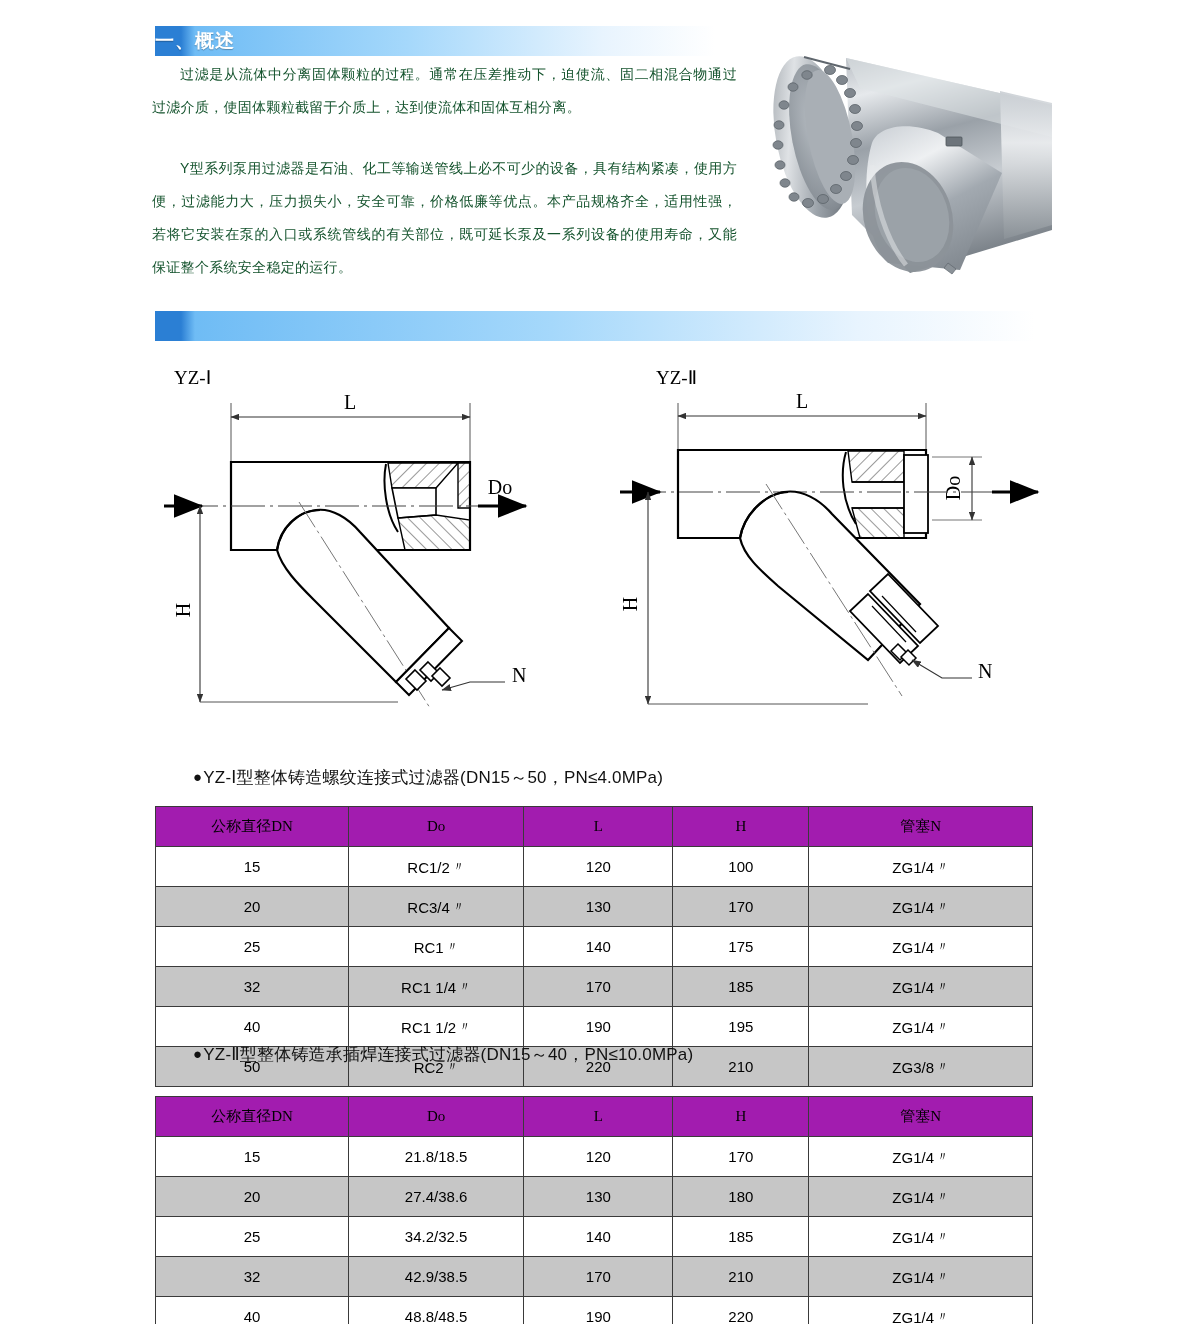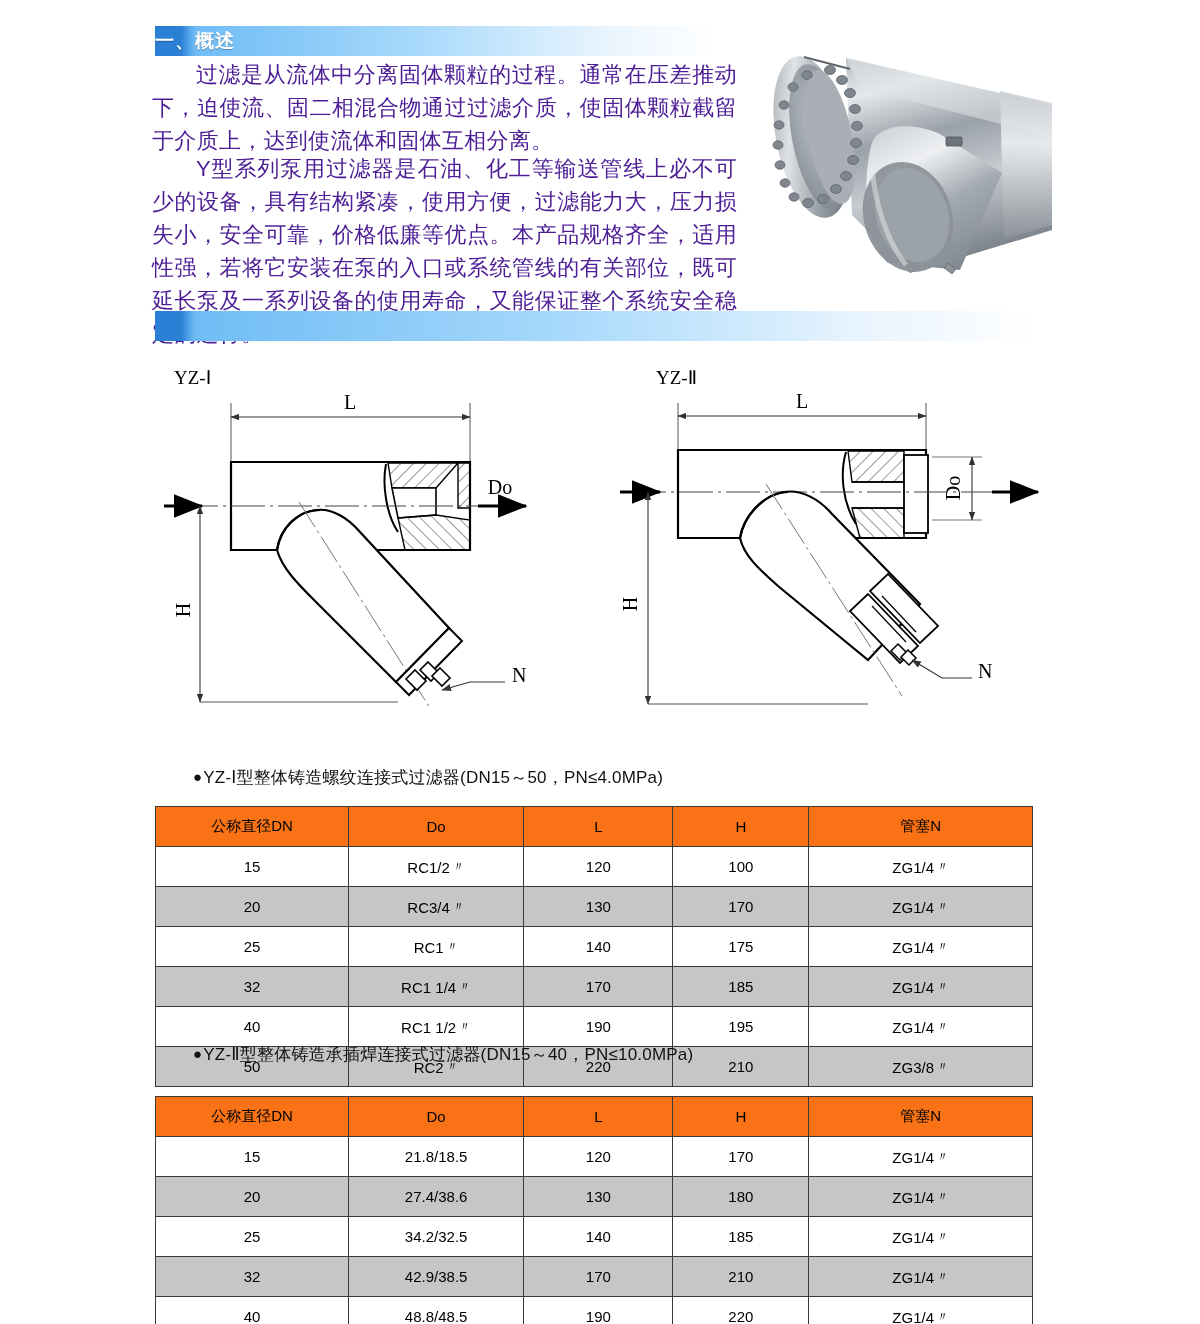--- a/index.html
+++ b/index.html
@@ -41,23 +41,23 @@
     text-shadow: 0 1px 1px rgba(0,0,0,0.28);
     white-space: nowrap;
   }
 
   #sec1 { left: 155px; top: 26px; width: 560px; }
   #sec2 { left: 155px; top: 311px; width: 880px; }
 
   
   .para {
     position: absolute;
-    font-size: 22px;
+    font-size: 14px;
     line-height: 33px;
-    color: #4c1d95;
+    color: #14532d;
     text-indent: 2em;
     text-align: justify;
     letter-spacing: 0.3px;
   }
   #para1 { left: 152px; top: 58px; width: 585px; }
   #para2 { left: 152px; top: 152px; width: 585px; }
 
   
   #photo {
     position: absolute;
@@ -113,21 +113,21 @@
   .spec-table th,
   .spec-table td {
     border: 1.6px solid #3a3a3a;
     height: 40px;
     text-align: center;
     vertical-align: middle;
     font-weight: normal;
     padding: 0 4px;
     white-space: nowrap;
   }
-  .spec-table thead th { background: #f97316; }
+  .spec-table thead th { background: #a21caf; font-family: Liberation Serif, serif; }
   .spec-table tbody tr:nth-child(odd) td { background: #ffffff; }
   .spec-table tbody tr:nth-child(even) td { background: #c6c6c6; }
   .inch { font-size: 13px; vertical-align: 2px; padding-left: 2px; }
 </style>
 </head>
 <body>
 
 <div class="sec-bar" id="sec1">
   <div class="bar-bg"></div>
   <div class="bar-title">一、概述</div>

